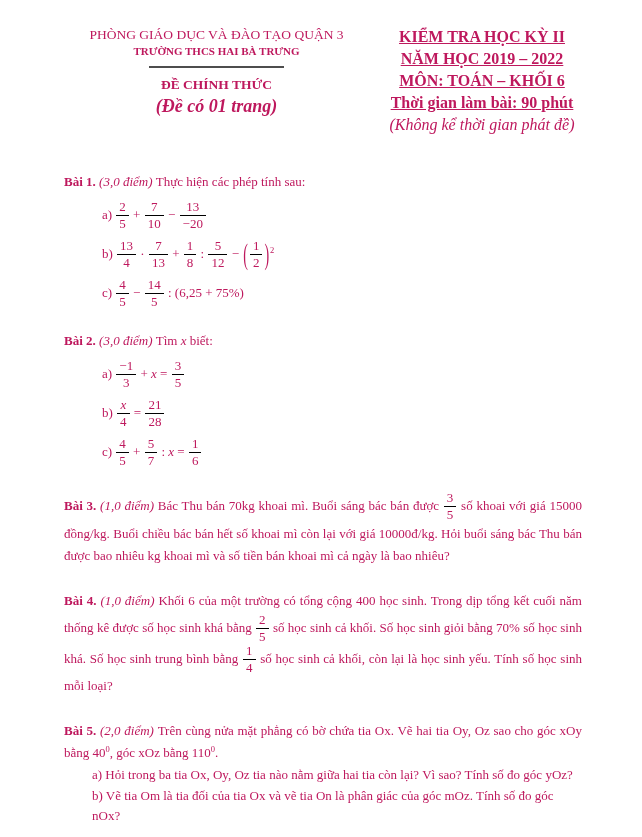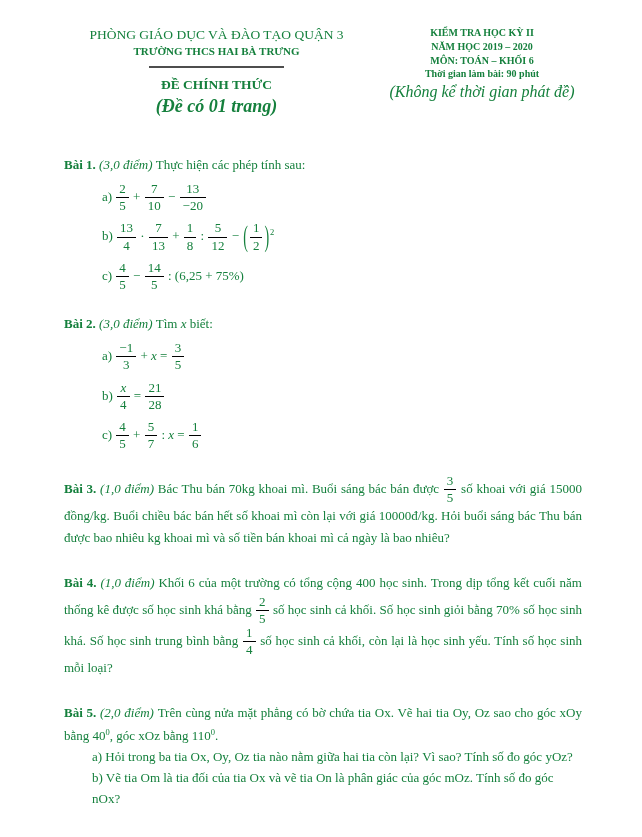--- a/index.html
+++ b/index.html
@@ -2,36 +2,36 @@
 <html><head>
 <meta charset="utf-8">
 <style>
   html,body { margin:0; padding:0; background:#ffffff; }
   .page {
     position:relative;
     width:642px; height:837px;
     box-sizing:border-box;
     padding:26px 60px 18px 64px;
     background:#ffffff;
-    color:#15803d;
+    color:#be185d;
     font-family:"Liberation Serif","DejaVu Serif",serif;
     font-size:13px;
     overflow:hidden;
   }
 
   
   .header { display:flex; justify-content:space-between; align-items:flex-start; }
   .header-left { width:305px; text-align:center; line-height:1.35; }
   .header-right { width:200px; text-align:center; line-height:1.38; }
   .hl-dept { font-size:13.5px; }
   .hl-school { font-size:11px; font-weight:bold; }
   .divider { width:135px; border-top:2px solid #4d4d4d; margin:7px auto 8px auto; height:0; }
   .hl-type { font-size:13.5px; font-weight:bold; }
   .hl-pagenote { font-size:18px; font-weight:bold; font-style:italic; }
-  .hr-line { font-size:10px; font-weight:bold; }
+  .hr-line { font-size:16px; font-weight:bold;text-decoration:underline; }
   .hr-note { font-size:16px; font-weight:normal; font-style:italic; }
 
   
   .problem { margin-top:23px; }
   .problem.first { margin-top:37px; }
   .phead { line-height:1.45; }
   .equation { margin-left:38px; margin-top:8px; line-height:1.1; }
   .para { text-align:justify; line-height:1.72; }
   .pline { line-height:1.6;margin-left:28px; }
 
@@ -58,21 +58,21 @@
   <div class="header">
     <div class="header-left">
       <div class="hl-dept">PHÒNG GIÁO DỤC VÀ ĐÀO TẠO QUẬN 3</div>
       <div class="hl-school">TRƯỜNG THCS HAI BÀ TRƯNG</div>
       <div class="divider"></div>
       <div class="hl-type">ĐỀ CHÍNH THỨC</div>
       <div class="hl-pagenote">(Đề có 01 trang)</div>
     </div>
     <div class="header-right">
       <div class="hr-line">KIỂM TRA HỌC KỲ II</div>
-      <div class="hr-line">NĂM HỌC 2019 – 2020</div>
+      <div class="hr-line">NĂM HỌC 2019 – 2022</div>
       <div class="hr-line">MÔN: TOÁN – KHỐI 6</div>
       <div class="hr-line">Thời gian làm bài: 90 phút</div>
       <div class="hr-note">(Không kể thời gian phát đề)</div>
     </div>
   </div>
 
   <div class="problem first">
     <div class="phead"><span class="mtxt b">Bài 1. </span><span class="mtxt i">(3,0 điểm) </span><span class="mtxt">Thực hiện các phép tính sau:</span></div>
     <div class="equation"><span class="mtxt">a) </span><span class="frac"><span class="num">2</span><span class="den">5</span></span><span class="mtxt"> + </span><span class="frac"><span class="num">7</span><span class="den">10</span></span><span class="mtxt"> − </span><span class="frac"><span class="num">13</span><span class="den">−20</span></span></div>
     <div class="equation"><span class="mtxt">b) </span><span class="frac"><span class="num">13</span><span class="den">4</span></span><span class="mtxt"> · </span><span class="frac"><span class="num">7</span><span class="den">13</span></span><span class="mtxt"> + </span><span class="frac"><span class="num">1</span><span class="den">8</span></span><span class="mtxt"> : </span><span class="frac"><span class="num">5</span><span class="den">12</span></span><span class="mtxt"> − </span><span class="big">(</span><span class="frac"><span class="num">1</span><span class="den">2</span></span><span class="big">)</span><span class="sup">2</span></div>

